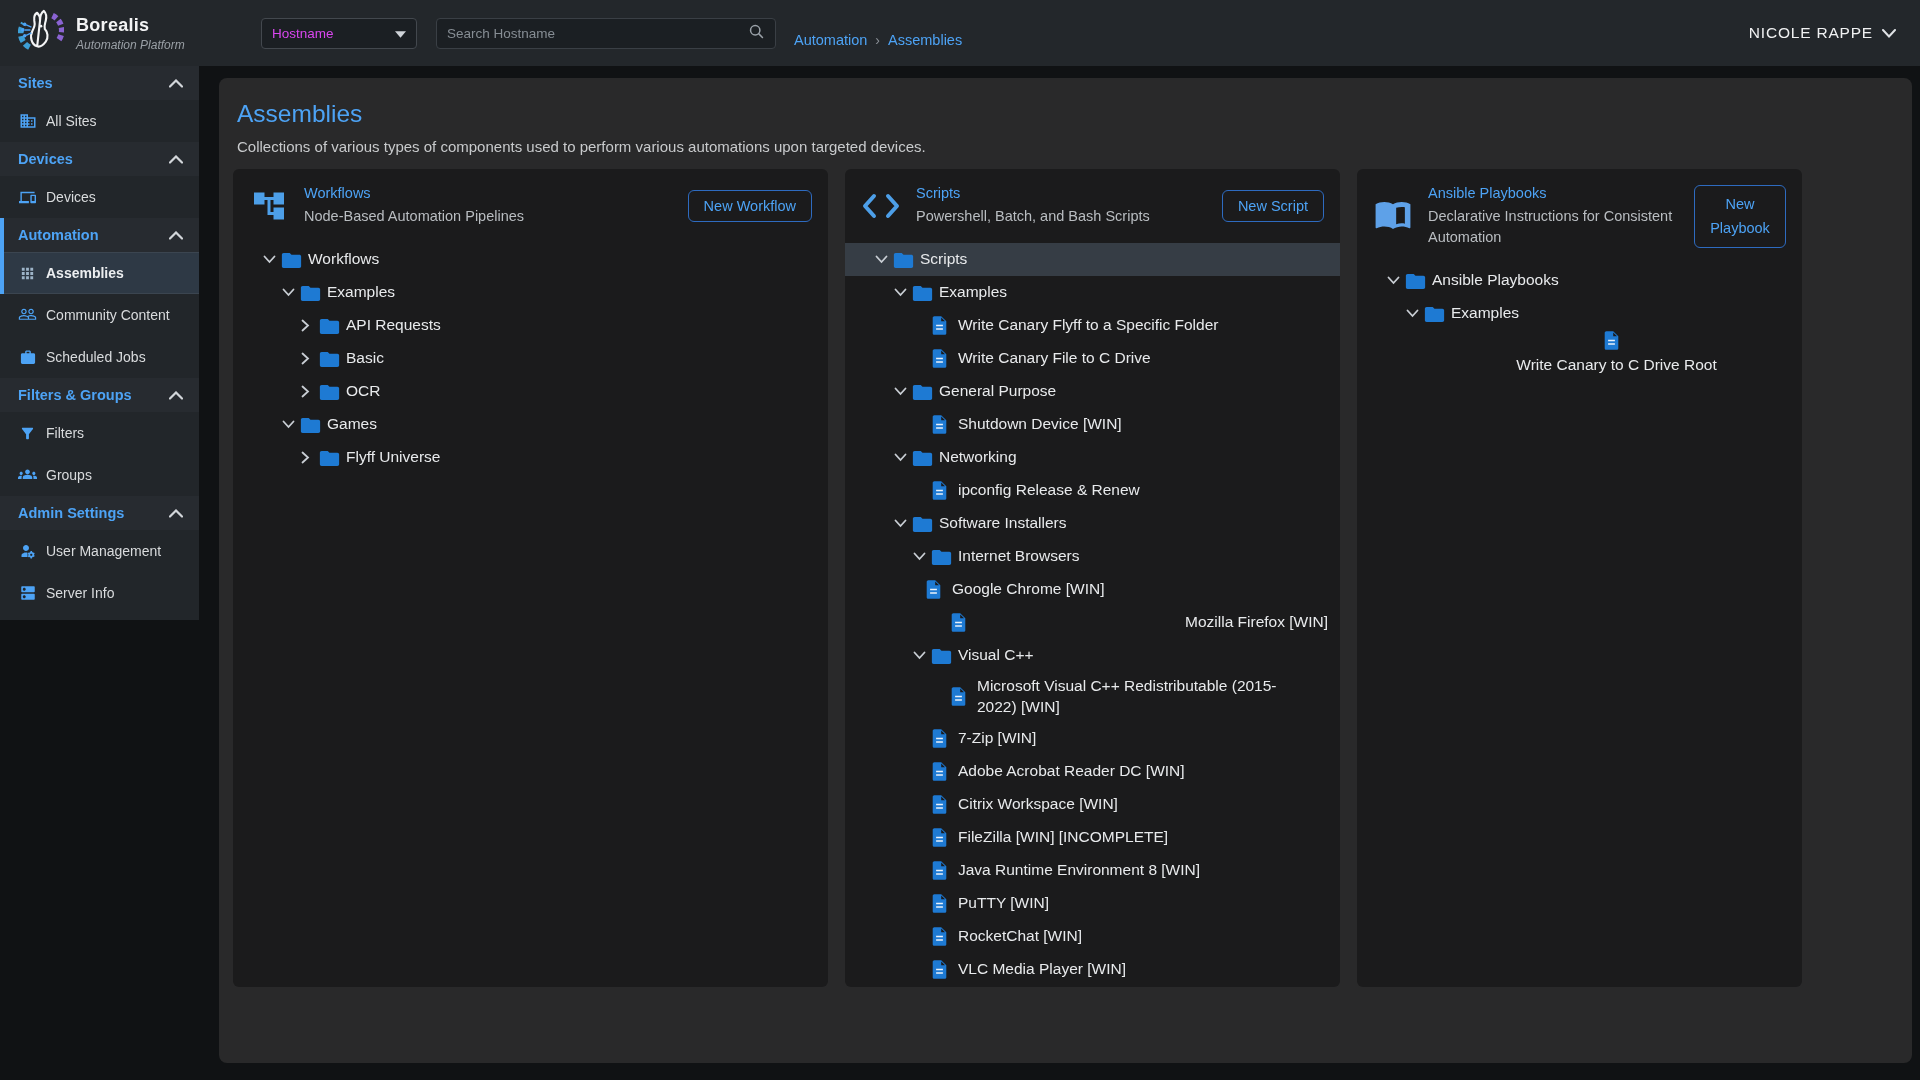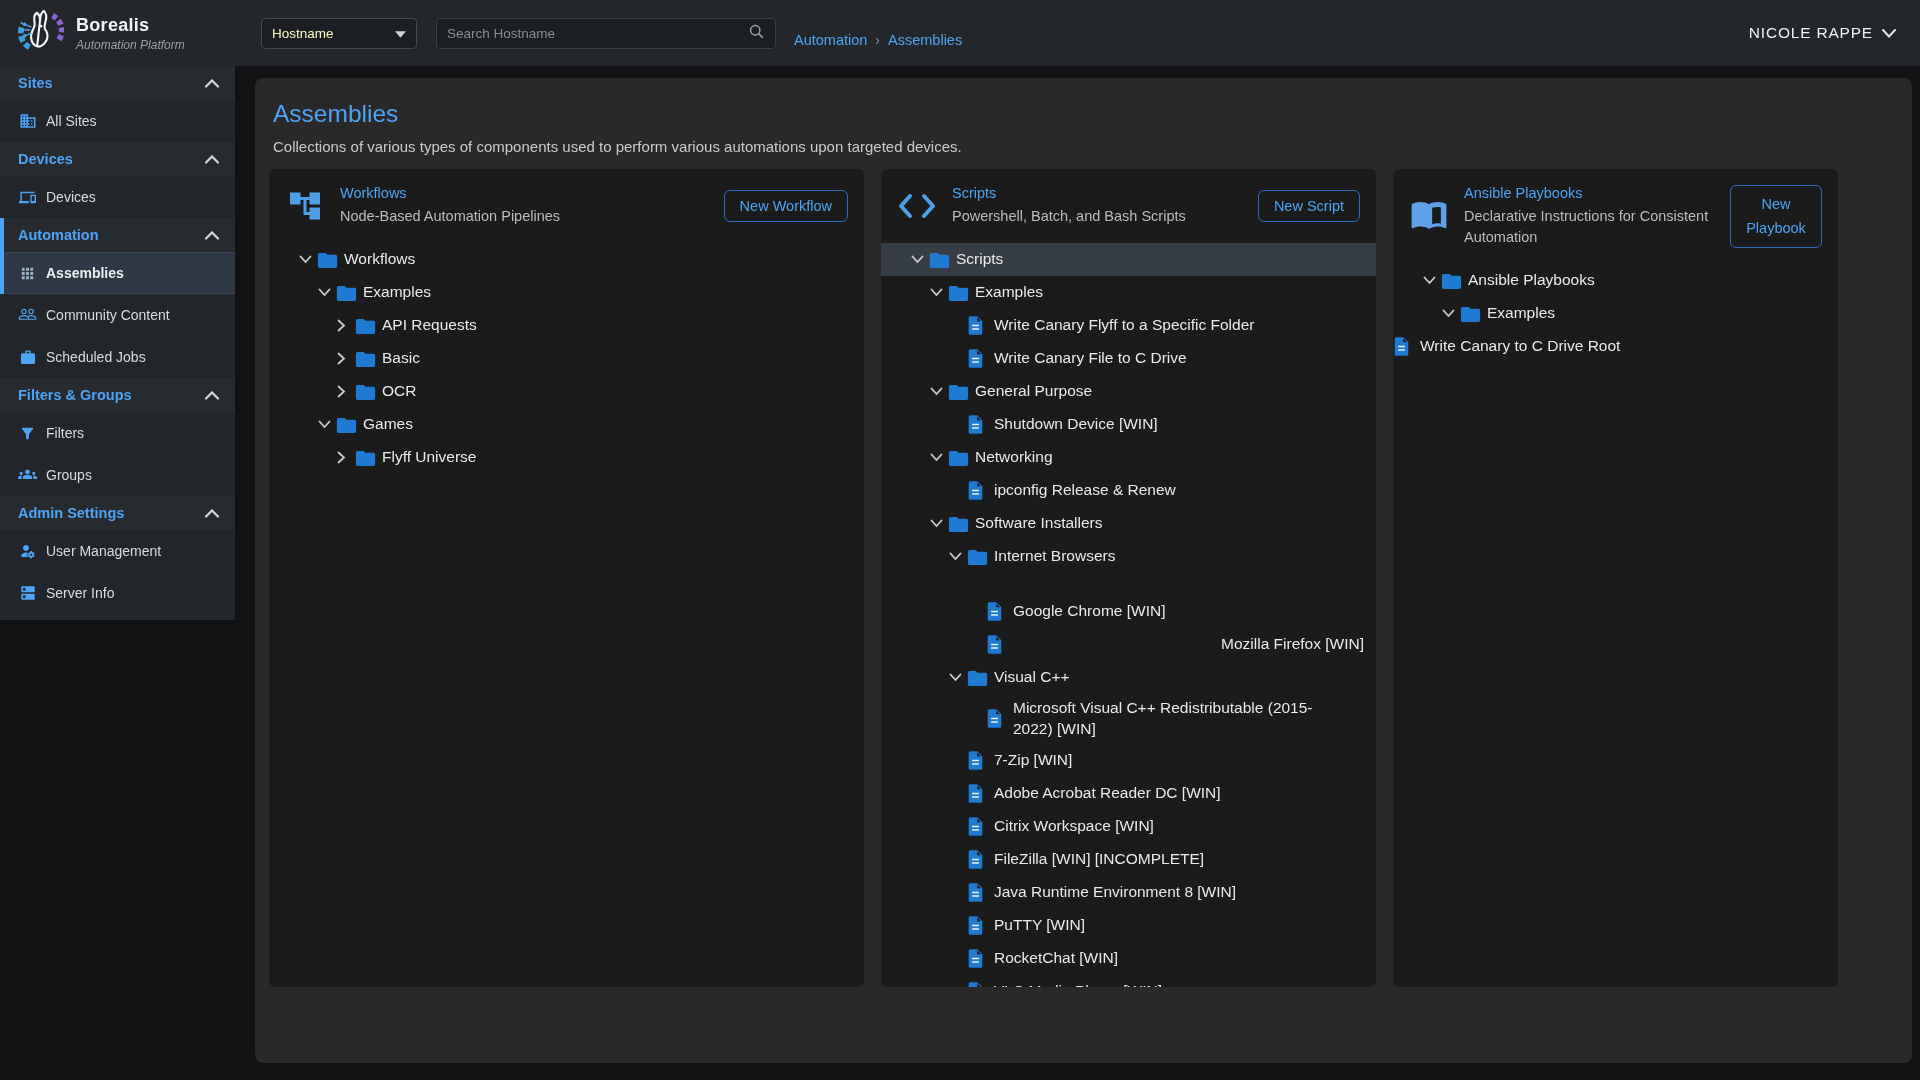--- a/index.html
+++ b/index.html
@@ -6,36 +6,36 @@
   html,body { width:1920px; height:1080px; overflow:hidden; background:#101214;
               font-family:"Liberation Sans", sans-serif; color:#e4e6e8; }
 
   
   .topbar { height:66px; background:#23272b; display:flex; align-items:center; }
   .brand { width:235px; display:flex; align-items:center; padding-left:18px; gap:12px; }
   .brand-name { font-size:18px; font-weight:bold; color:#f2f3f4; letter-spacing:.3px; }
   .brand-tagline { font-size:12px; color:#9aa0a6; margin-top:2px;font-style:italic; }
   .hostname-select { margin-left:26px; width:156px; height:31px; background:#1b1f23;
     border:1px solid #43484e; border-radius:4px; display:flex; align-items:center;
-    padding:0 10px; font-size:13.5px; color:#fef9c3; cursor:pointer; }
+    padding:0 10px; font-size:13.5px; color:#d946ef; cursor:pointer; }
   .hostname-select .grow { flex:1; }
   .search-box { margin-left:19px; width:340px; height:31px; background:#1b1f23;
     border:1px solid #3a3f45; border-radius:4px; display:flex; align-items:center; padding:0 10px; }
   .search-box input { flex:1; background:transparent; border:none; outline:none;
     font-family:"Liberation Sans", sans-serif; font-size:13.5px; color:#d6d9dc; }
   .search-box input::placeholder { color:#868d94; }
   .breadcrumb { margin-left:18px; margin-top:14px; display:flex; align-items:center; gap:8px; font-size:14.5px; }
   .breadcrumb a { color:#4da3f5; text-decoration:none; cursor:pointer; }
   .breadcrumb .sep { color:#8a9097; font-size:14px; }
   .user-menu { margin-left:auto; margin-right:24px; display:flex; align-items:center; gap:9px;
     font-size:15.5px; letter-spacing:.8px; color:#f0f1f2; cursor:pointer; }
 
   
   .layout { display:flex; align-items:flex-start; }
-  .sidebar { width:235px; background:#22262a; padding-bottom:6px; }
+  .sidebar { width:199px; background:#22262a; padding-bottom:6px; }
   .side-header { height:34px; background:#272b30; display:flex; align-items:center;
     padding:0 16px 0 18px; cursor:pointer; }
   .side-header .lbl { flex:1; font-size:14.5px; font-weight:bold; color:#4da3f5; }
   .side-header.active { box-shadow:inset 4px 0 0 #4da3f5; }
   .side-item { height:42px; display:flex; align-items:center; padding:0 18px; cursor:pointer; }
   .side-item .ic { width:19px; height:19px; margin-right:9px; display:flex; align-items:center; justify-content:center; }
   .side-item .lbl { font-size:14px; color:#d9dbdd; }
   .side-item.selected { background:#2e3945;
     box-shadow:inset 4px 0 0 #4da3f5, inset 0 1px 0 #3b4550, inset 0 -1px 0 #3b4550; }
   .side-item.selected .lbl { font-weight:bold; color:#eceef0; }
@@ -473,21 +473,21 @@
                     <path d="M1.5 1.5 L6.5 7 L11.5 1.5" stroke="#c9ced4" stroke-width="1.8" stroke-linecap="round"></path>
                   </svg>
                 </span>
                 <span class="tree-icon">
                   <svg width="21" height="18" viewBox="0 0 24 20" fill="#1e7ad3">
                     <path d="M10 2 H3 C1.9 2 1 2.9 1 4 v13 c0 1.1.9 2 2 2 h18 c1.1 0 2-.9 2-2 V6 c0-1.1-.9-2-2-2 h-9 l-2-2z"></path>
                   </svg>
                 </span>
                 <span class="tree-label">Internet Browsers</span>
               </div>
-              <div class="tree-row" style="padding-left: 105px; margin-top: 22px;">
+              <div class="tree-row" style="padding-left: 80px;">
                 <span class="tree-icon">
                   <svg width="17" height="21" viewBox="0 0 20 24" fill="#1e7ad3">
                     <path d="M12 1 H4 C2.9 1 2 1.9 2 3 v18 c0 1.1.9 2 2 2 h12 c1.1 0 2-.9 2-2 V7 L12 1 Z M12 2.5 L16.5 7 H12 Z"></path>
                     <path d="M6 12 h8 M6 16 h8" stroke="#eaf2fb" stroke-width="1.8"></path>
                   </svg>
                 </span>
                 <span class="tree-label">Google Chrome [WIN]</span>
               </div>
               <div class="tree-row" style="padding-left: 105px; justify-content: space-between;">
                 <span class="tree-icon">
@@ -629,21 +629,21 @@
                     <path d="M1.5 1.5 L6.5 7 L11.5 1.5" stroke="#c9ced4" stroke-width="1.8" stroke-linecap="round"></path>
                   </svg>
                 </span>
                 <span class="tree-icon">
                   <svg width="21" height="18" viewBox="0 0 24 20" fill="#1e7ad3">
                     <path d="M10 2 H3 C1.9 2 1 2.9 1 4 v13 c0 1.1.9 2 2 2 h18 c1.1 0 2-.9 2-2 V6 c0-1.1-.9-2-2-2 h-9 l-2-2z"></path>
                   </svg>
                 </span>
                 <span class="tree-label">Examples</span>
               </div>
-              <div class="tree-row" style="">
+              <div class="tree-row" style="padding-left: 86px; flex-direction: column;">
                 <span class="tree-icon">
                   <svg width="17" height="21" viewBox="0 0 20 24" fill="#1e7ad3">
                     <path d="M12 1 H4 C2.9 1 2 1.9 2 3 v18 c0 1.1.9 2 2 2 h12 c1.1 0 2-.9 2-2 V7 L12 1 Z M12 2.5 L16.5 7 H12 Z"></path>
                     <path d="M6 12 h8 M6 16 h8" stroke="#eaf2fb" stroke-width="1.8"></path>
                   </svg>
                 </span>
                 <span class="tree-label">Write Canary to C Drive Root</span>
               </div>
             </div>
         </section>

